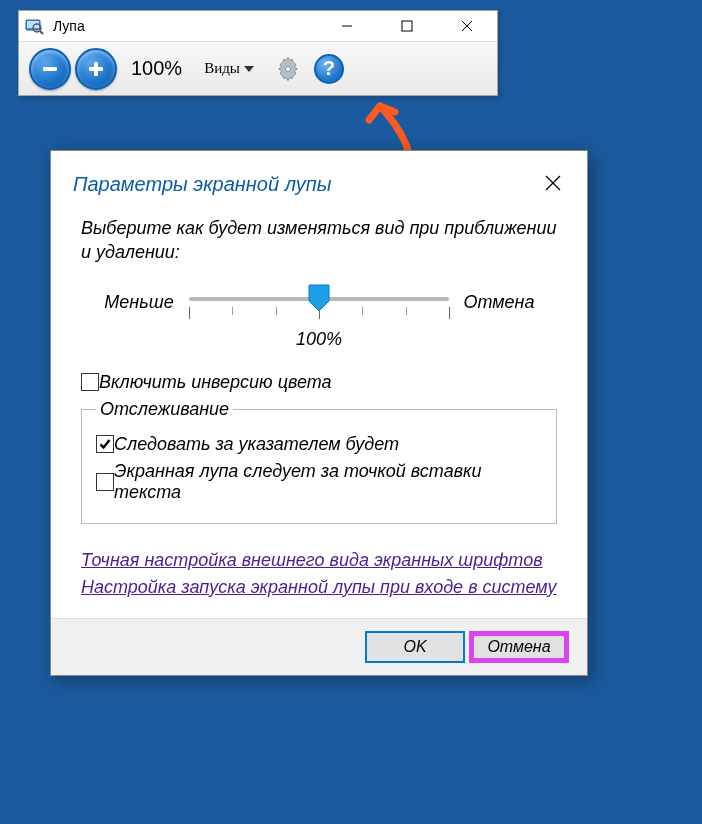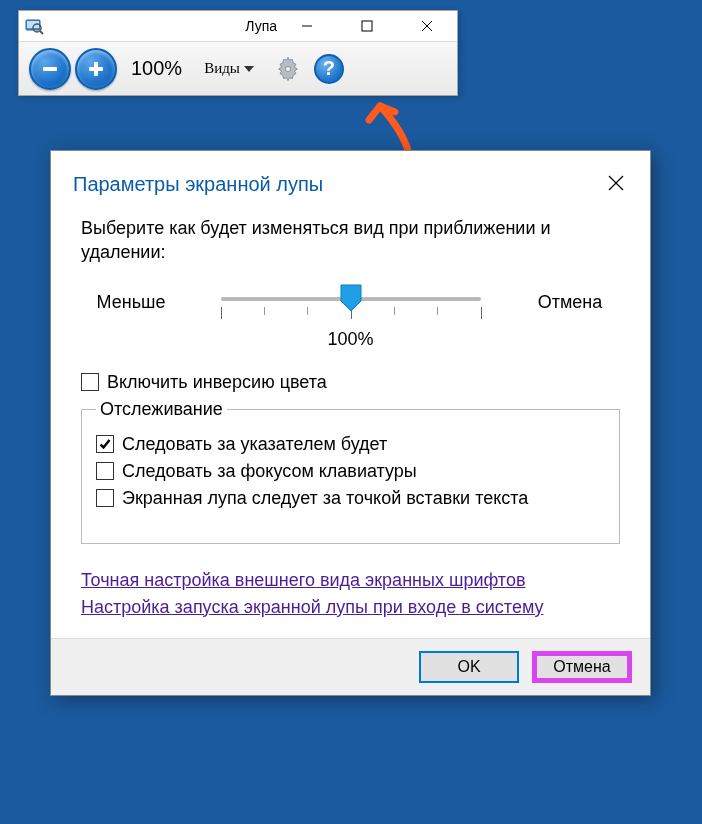--- a/index.html
+++ b/index.html
@@ -9,25 +9,24 @@
   width: 702px;
   height: 824px;
   position: relative;
 }
 
 
 .magnifier-window {
   position: absolute;
   top: 10px;
   left: 18px;
-  width: 440px;
+  width: 480px;
   background: #c2410c;
   border: 1px solid #a5a5a5;
   box-shadow: 2px 2px 6px rgba(0,0,0,0.2);
-  text-align: right;
 }
 .titlebar {
   height: 30px;
   display: flex;
   align-items: center;
   background: #fff;
   padding-left: 6px;
 }
 .app-icon {
   width: 20px; height: 20px;
@@ -105,24 +104,25 @@
   top: 98px;
   left: 365px;
   pointer-events: none;
 }
 
 
 .settings-dialog {
   position: absolute;
   top: 150px;
   left: 50px;
-  width: 601px;
+  width: 538px;
   background: #fff;
   border: 1px solid #888;
   box-shadow: 4px 4px 18px rgba(0,0,0,0.35);
+  font-style: italic;
 }
 .dlg-header {
   display: flex;
   align-items: center;
   padding: 18px 18px 10px 22px;
 }
 .dlg-title {
   flex: 1;
   font-size: 20px;
   color: #0a5ca8;
@@ -138,21 +138,21 @@
 }
 .instr-text {
   font-size: 18px;
   color: #000;
   line-height: 1.35;
   margin-bottom: 18px;
 }
 .slider-row {
   display: flex;
   align-items: center;
-  justify-content: space-between;
+  justify-content: center;
   margin-bottom: 6px;
 }
 .slider-label {
   font-size: 18px;
   width: 100px;
   text-align: center;
 }
 .slider-track {
   position: relative;
   width: 260px;
@@ -181,39 +181,39 @@
 }
 .slider-value {
   text-align: center;
   font-size: 18px;
   margin-bottom: 22px;
 }
 
 .chk-row {
   display: flex;
   align-items: center;
-  gap: 8px;
+  gap: 0;
   font-size: 18px;
   margin: 6px 0;
   cursor: pointer;
 }
 .chk-box {
   width: 18px; height: 18px;
   border: 1.5px solid #333;
   display: flex; align-items: center; justify-content: center;
   flex-shrink: 0;
 }
 .chk-mark {
   width: 12px; height: 12px;
   stroke: #000; stroke-width: 2.5; fill: none;
 }
 
 fieldset.tracking {
   border: 1px solid #bbb;
-  padding: 8px 14px 28px 14px;
+  padding: 8px 14px 14px 14px;
   margin-top: 6px;
 }
 fieldset.tracking legend {
   font-size: 18px;
   padding: 0 4px;
 }
 
 .links {
   margin-top: 26px;
 }
@@ -224,21 +224,21 @@
   text-decoration: underline;
   margin: 6px 0;
   cursor: pointer;
 }
 
 .dlg-footer {
   background: #f0f0f0;
   border-top: 1px solid #ddd;
   display: flex;
   justify-content: flex-end;
-  gap: 13px;
+  gap: 4px;
   padding: 12px 18px;
 }
 .dlg-btn {
   min-width: 100px;
   height: 32px;
   border: 5px solid #d946ef;
   background: #e1e1e1;
   font-size: 16px;
   cursor: pointer;
   display: flex; align-items: center; justify-content: center;
@@ -360,24 +360,20 @@
 
       <div class="chk-row">
         <span class="chk-box">
           <svg class="chk-mark" viewBox="0 0 12 12">
               <polyline points="1.5,6.5 4.5,9.5 10.5,2"></polyline>
             </svg>
         </span>
         <span>Следовать за указателем будет</span>
       </div>
 
-      <div class="chk-row">
-        <span class="chk-box"></span>
-        <span>Следовать за фокусом клавиатуры</span>
-      </div>
 
       <div class="chk-row">
         <span class="chk-box"></span>
         <span>Экранная лупа следует за точкой вставки текста</span>
       </div>
     </fieldset>
 
     <div class="links">
       <a>Точная настройка внешнего вида экранных шрифтов</a>
       <a>Настройка запуска экранной лупы при входе в систему</a>

